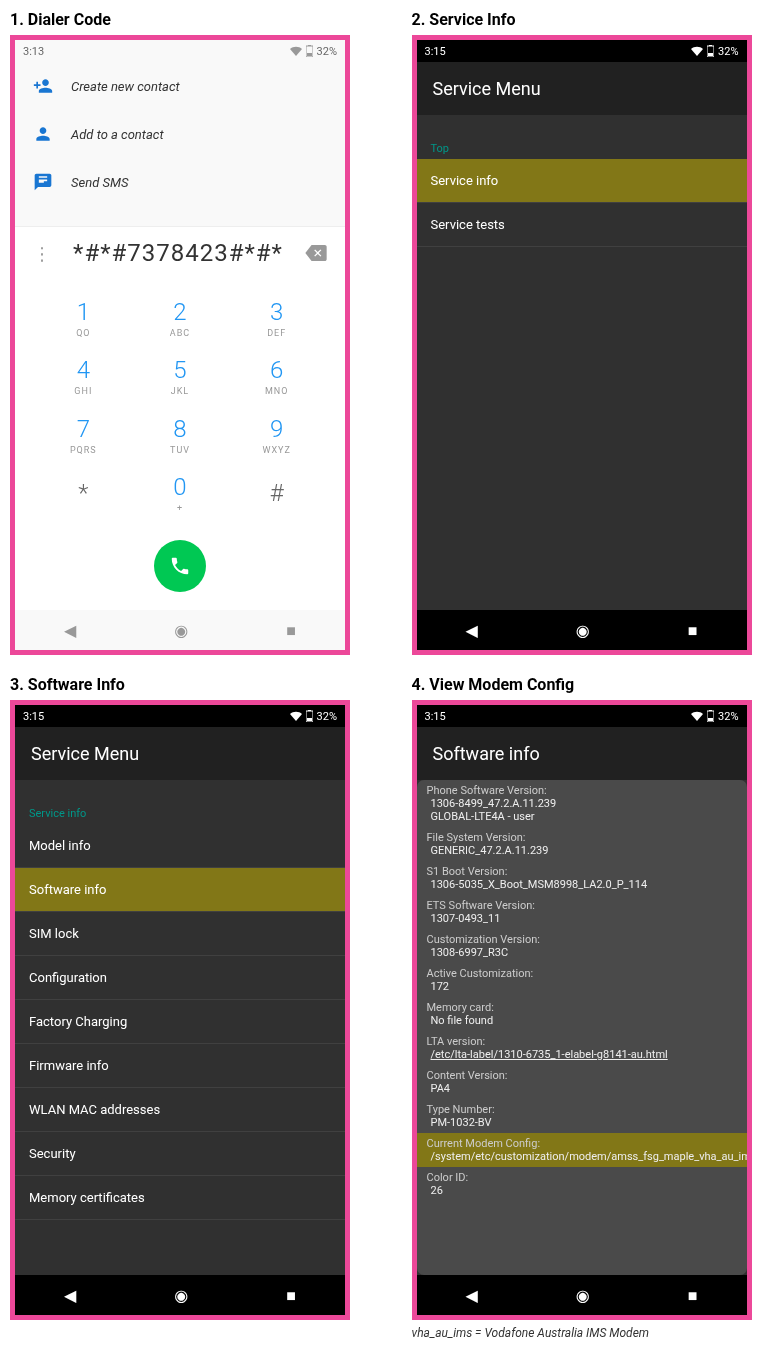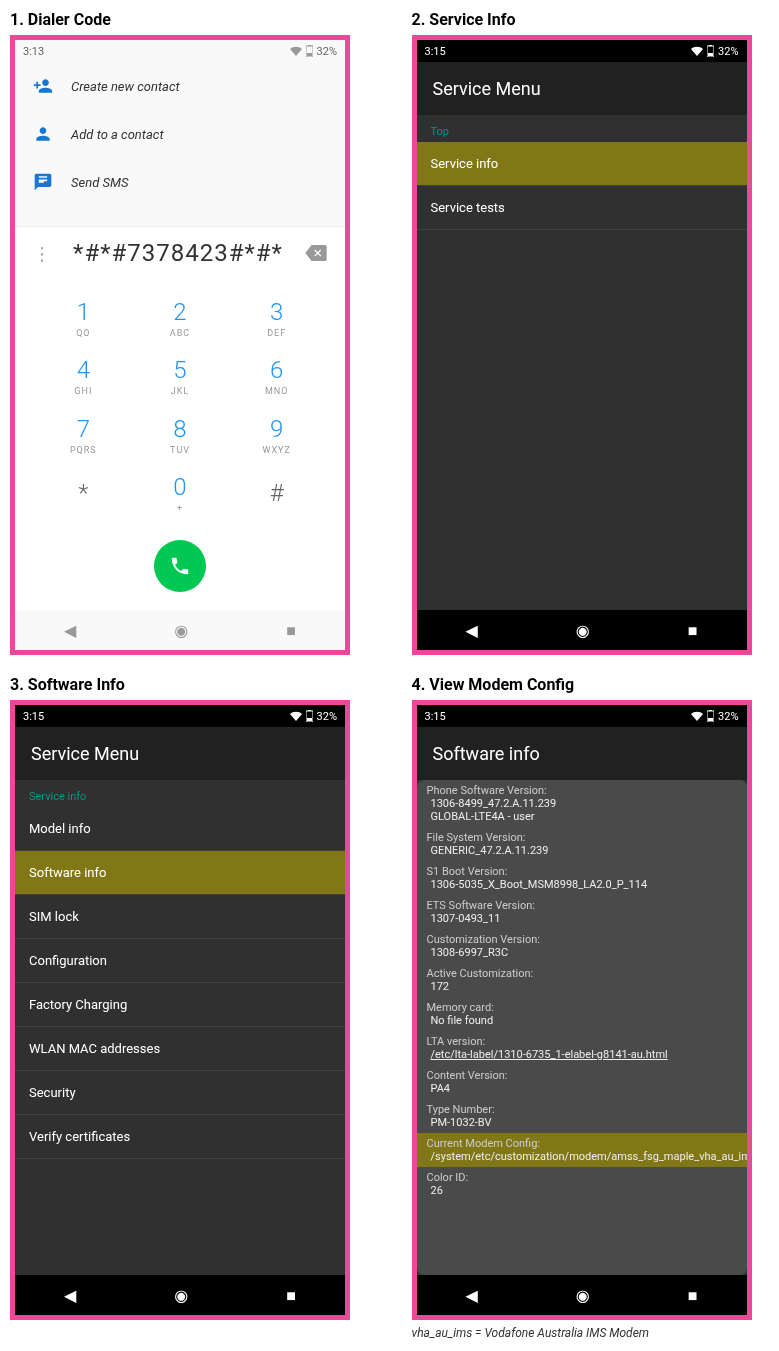--- a/index.html
+++ b/index.html
@@ -27,21 +27,21 @@
 .dial-back { color: #999; font-size: 16px; padding: 0 8px; }
 .keypad { display: grid; grid-template-columns: repeat(3,1fr); background: #fff; flex: 1; padding: 10px 20px 0; }
 .key { display: flex; flex-direction: column; align-items: center; justify-content: center; height: 58px; }
 .key-digit { font-size: 24px; color: #2196f3; font-weight: 300; }
 .key-letters { font-size: 9px; color: #999; margin-top: 2px; letter-spacing: 1px; }
 .key.sym .key-digit { color: #666; }
 .call-row { display: flex; justify-content: center; padding: 18px 0; background: #fff; }
 .call-btn { width: 52px; height: 52px; border-radius: 50%; background: #00c853; display: flex; align-items: center; justify-content: center; color: #fff; font-size: 20px; }
 
 .appbar { background: #212121; padding: 16px 16px; color: #fff; font-size: 18px; }
-.breadcrumb { font-size: 11px; color: #009688; padding: 10px 14px 4px; background: #303030; }
+.breadcrumb { font-size: 11px; color: #009688; padding: 27px 14px 4px; background: #303030; }
 .menu-list { background: #303030; }
 .menu-item { padding: 14px 14px; color: #fff; font-size: 13px; border-bottom: 1px solid #404040; }
 .menu-item.highlight { background: #827717; }
 .info-list { background: #4a4a4a; flex: 1; overflow: auto; font-size: 11px; border-radius: 7px; }
 .info-row { padding: 4px 10px; color: #ddd; }
 .info-row.highlight { background: #827717; color: #fff; }
 .info-label { color: #ccc; }
 .info-value { color: #eee; padding-left: 4px; }
 .info-value.underline { text-decoration: underline; }
 .caption { font-style: italic; font-size: 12px; color: #333; margin-top: 6px; }
@@ -216,23 +216,24 @@
       </span>
     </div>
     <div class="appbar">Service Menu</div>
     <div class="breadcrumb">Service info</div>
     <div class="menu-list" id="menu-si">
           <div class="menu-item">Model info</div>
           <div class="menu-item highlight">Software info</div>
           <div class="menu-item">SIM lock</div>
           <div class="menu-item">Configuration</div>
           <div class="menu-item">Factory Charging</div>
+          <div class="menu-item">Firmware info</div>
           <div class="menu-item">WLAN MAC addresses</div>
           <div class="menu-item">Security</div>
-          <div class="menu-item">Verify certificates</div>
+          <div class="menu-item">Memory certificates</div>
         </div>
     <div class="navbar">
       <span class="nav-btn">◀</span>
       <span class="nav-btn">◉</span>
       <span class="nav-btn">■</span>
     </div>
   </div>
 </div>
 
 <div class="cell">

